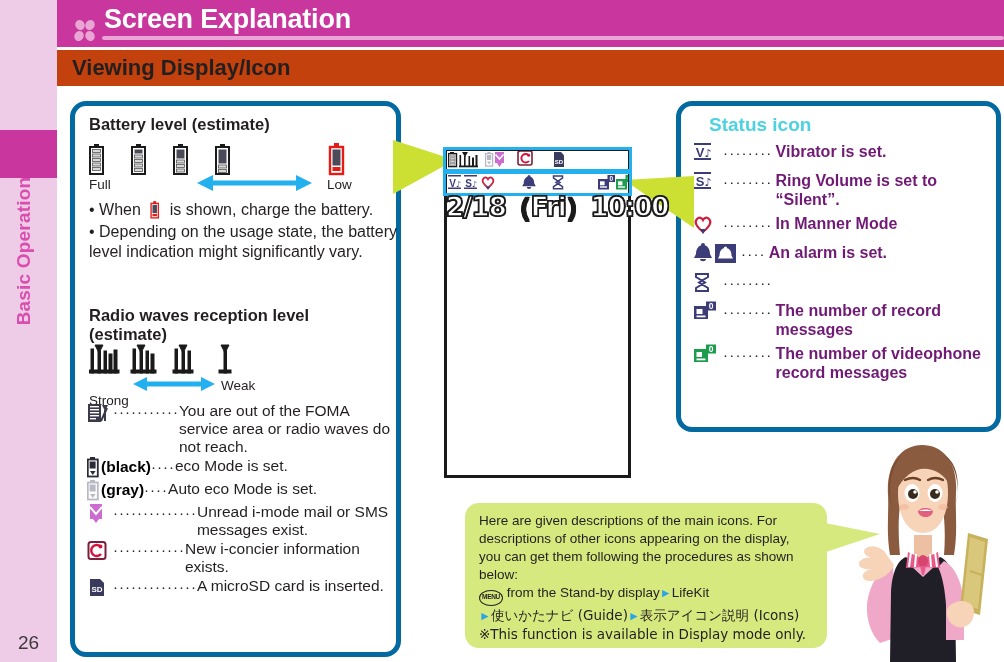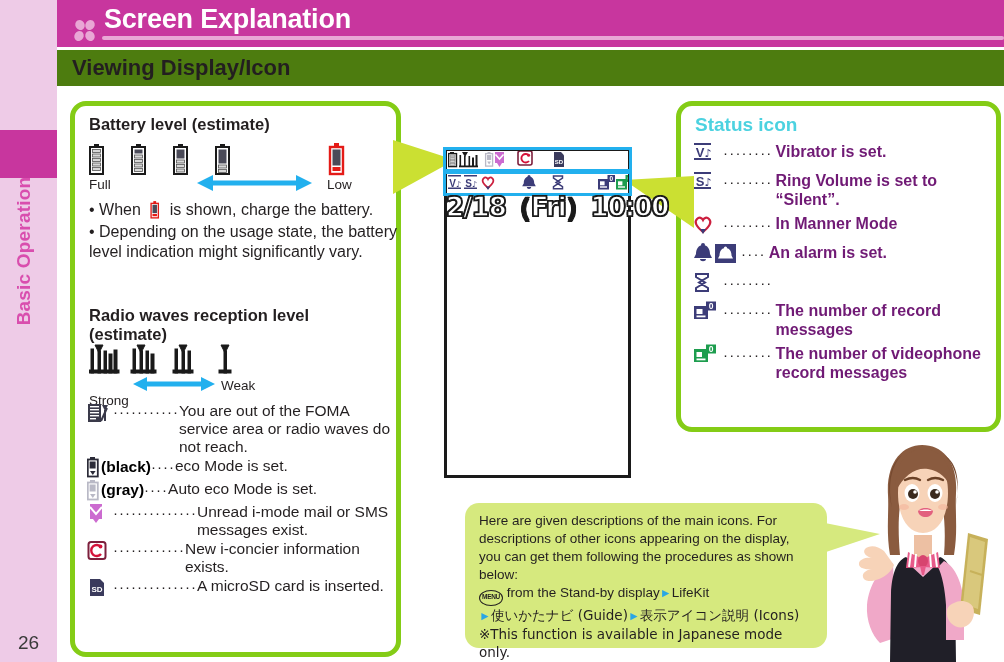--- a/index.html
+++ b/index.html
@@ -42,32 +42,32 @@
   }
   #banner-underline{
     position:absolute;left:45px;top:36px;width:902px;height:4px;
     background:#e9a6d5;border-radius:2px;
   }
   #flower-icon{
     position:absolute;left:14px;top:17px;width:28px;height:28px;
   }
   #subbar{
     position:absolute;left:57px;top:50px;width:947px;height:36px;
-    background:#4d7c0f;
+    background:#c2410c;
   }
   #subbar-title{
     position:absolute;left:15px;top:5px;
     color:#231f20;font-size:22px;font-weight:bold;
   }
 
   
   .card{
     position:absolute;
     background:#ffffff;
-    border:5px solid #84cc16;
+    border:5px solid #0369a1;
     border-radius:16px;
     box-sizing:border-box;
   }
   #left-card{ left:70px; top:101px; width:331px; height:556px;}
   #right-card{left:676px;top:101px; width:325px; height:331px;}
 
   
   .h-black{color:#231f20;font-size:16.5px;font-weight:bold;line-height:19px;}
 
   #left-title{position:absolute;left:14px;top:9px;}
@@ -92,21 +92,21 @@
   .iglyph{flex:0 0 auto;width:26px;height:22px;position:relative;}
   .idots{flex:0 0 auto;color:#231f20;font-size:15px;letter-spacing:1px;
          white-space:nowrap;padding-top:1px;}
   .itext{flex:1 1 auto;color:#231f20;font-size:15.5px;font-weight:normal;line-height:18px;}
   .paren{color:#000000;font-size:15.5px;font-weight:bold;line-height:18px;
          padding-top:1px;white-space:nowrap;}
 
   #left-list{top:296px;}
 
   
-  #status-title{position:absolute;left:14px;top:8px;color:#4cd2e0;
+  #status-title{position:absolute;left:28px;top:8px;color:#4cd2e0;
                 font-size:19px;font-weight:bold;}
   #right-list{left:12px;top:36px;width:302px;}
   .rrow{display:flex;align-items:flex-start;margin-bottom:5px;}
   .rglyph{flex:0 0 auto;width:30px;height:24px;position:relative;}
   .rglyph.w2{width:48px;}
   .rdots{flex:0 0 auto;color:#231f20;font-size:15px;letter-spacing:1.2px;
          padding-top:2px;white-space:nowrap;}
   .rtext{flex:1 1 auto;color:#701a75;font-size:16px;font-weight:bold;line-height:19px;
          padding-left:3px;}
 
@@ -598,21 +598,21 @@
     <div>descriptions of other icons appearing on the display,</div>
     <div>you can get them following the procedures as shown</div>
     <div>below:</div>
     <div style="white-space:nowrap">
       <span class="menukey">MENU</span>
       <span>from the Stand-by display</span><span class="tri">►</span><span>LifeKit</span>
     </div>
     <div style="white-space:nowrap">
       <span class="tri">►</span><span class="jp">使いかたナビ (Guide)</span><span class="tri">►</span><span class="jp">表示アイコン説明 (Icons)</span>
     </div>
-    <div class="jp">※This function is available in Japanese mode only.</div>
+    <div class="jp">※This function is available in Display mode only.</div>
   </div>
 </div>
 
 <svg id="lady" viewBox="0 0 168 227">
 
   <path d="M52 60 C50 28 66 10 86 10 C107 10 122 27 120 58 C119 78 122 96 118 120 L108 120 C110 96 108 72 104 62 L66 62 C62 74 62 98 64 120 L54 120 C50 96 53 78 52 60 Z" fill="#8a5b3f"></path>
 
   <path d="M57 128 C44 132 33 150 31 170 C30 186 36 200 44 208 L68 200 C60 186 56 170 58 154 Z" fill="#f0a8c8"></path>
 
   <path d="M48 116 C41 110 33 110 29 114 C26 118 31 122 36 123 C30 122 24 124 23 128 C22 133 29 135 36 134 C30 135 26 138 27 142 C28 147 36 147 43 144 C49 142 56 136 58 130 Z" fill="#f7d3b8"></path>

